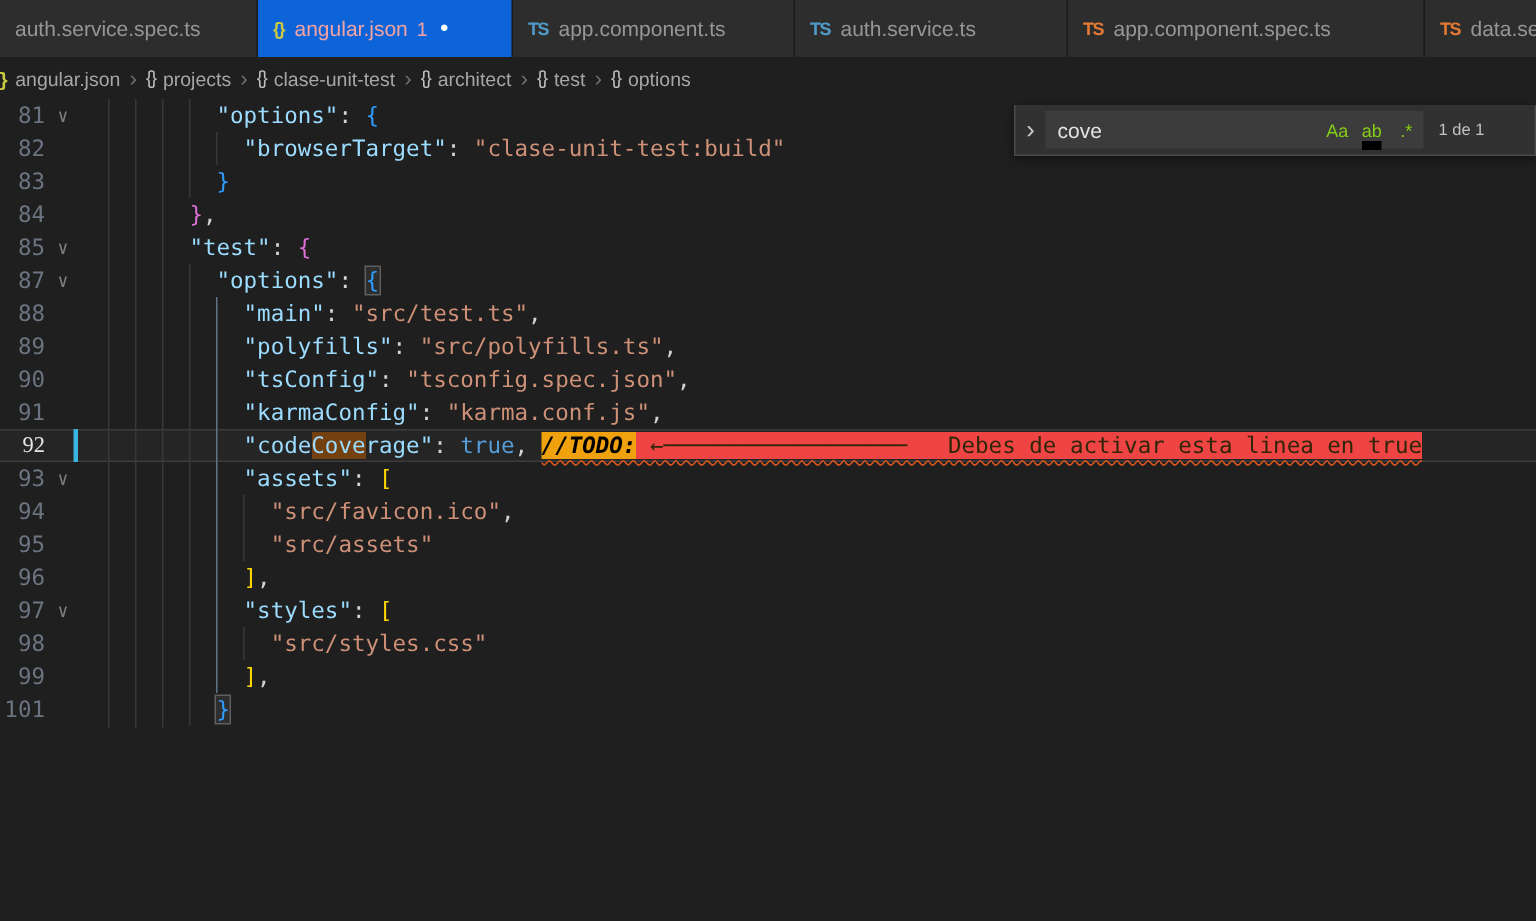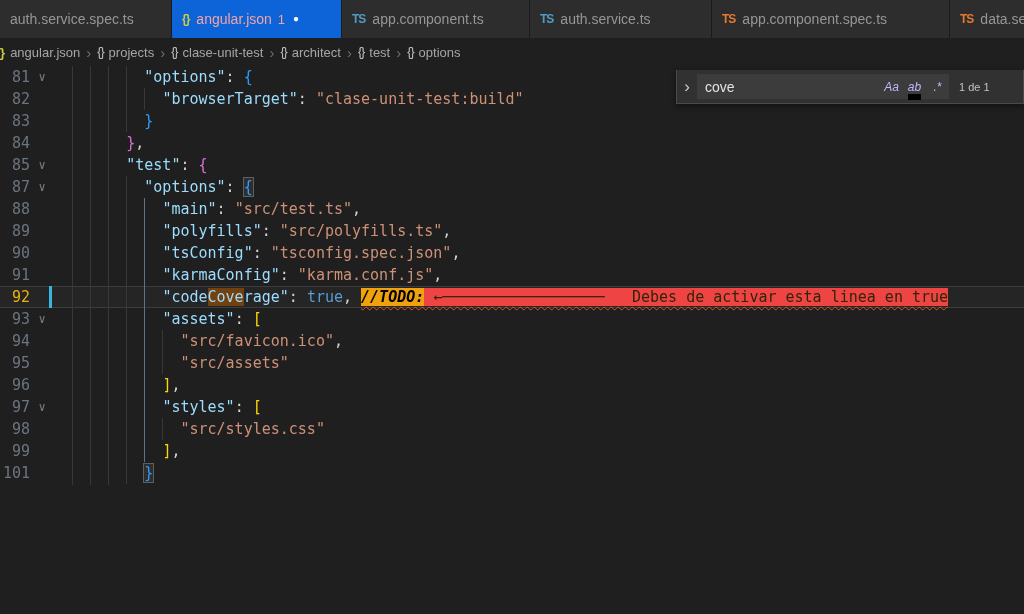--- a/index.html
+++ b/index.html
@@ -23,21 +23,21 @@
   .bc-sep{color:#6f6f6f;margin:0 6px;font-size:15px;}
   .bc-objicon{color:#c2c2c2;margin-right:5px;letter-spacing:-1px;font-size:12.5px;}
   .bc-label{cursor:pointer;}
 
   
   .editor{position:absolute;top:66px;left:0;right:0;bottom:0;overflow:hidden;
           font-family:"DejaVu Sans Mono",monospace;font-size:15px;line-height:22px;}
   .row{position:relative;height:22px;display:flex;}
   .row.current{background:#252525;box-shadow:inset 0 1px 0 #3c3c3c, inset 0 -1px 0 #3c3c3c;}
   .ln{flex:none;width:30px;text-align:right;color:#6b7480;user-select:none;cursor:pointer;}
-  .row.current .ln{color:#eab308;}
+  .row.current .ln{color:#e5e5e5;font-family:Liberation Serif, serif;}
   .fold{flex:none;width:24px;text-align:center;color:#7d7d7d;font-size:12px;cursor:pointer;}
   .code{flex:1;position:relative;white-space:pre;cursor:text;}
   .guide{position:absolute;top:0;bottom:0;width:1px;background:#383838;}
   .guide.active{background:#5e7486;}
   .modbar{position:absolute;left:49px;top:0;width:3px;height:22px;background:#38b6e0;}
 
   .tk.k{color:#9CDCFE;}
   .tk.s{color:#CE9178;}
   .tk.p{color:#d4d4d4;}
   .tk.b{color:#569CD6;}
@@ -52,21 +52,21 @@
          text-decoration:underline wavy #d9541e 1px;text-underline-offset:4px;}
 
   
   .find{position:absolute;top:70px;left:676px;width:348px;height:34px;z-index:10;
         background:#313131;border:1px solid #4a4a4a;border-top:none;box-sizing:border-box;
         display:flex;align-items:center;box-shadow:0 2px 6px rgba(0,0,0,.45);}
   .find-toggle{flex:none;width:20px;text-align:center;color:#cccccc;font-size:17px;cursor:pointer;user-select:none;}
   .find-input{flex:none;width:252px;height:25px;background:#3c3c3c;display:flex;align-items:center;
               padding-left:8px;box-sizing:border-box;cursor:text;}
   .find-query{flex:1;color:#e3e3e3;font-size:14px;}
-  .opt{flex:none;width:23px;text-align:center;color:#c4b5fd;font-size:12px;cursor:pointer;user-select:none;font-style:italic;}
+  .opt{flex:none;width:23px;text-align:center;color:#84cc16;font-size:12px;cursor:pointer;user-select:none;}
   .opt.ww .u{border-bottom:6px solid #000000;}
   .find-count{margin-left:10px;color:#c2c2c2;font-size:11px;}
 </style>
 </head>
 <body>
 
 <div class="window">
   <div class="tabbar" id="tabbar">
       <div class="tab" style="width: 172px;">
         <span class="tablabel">auth.service.spec.ts</span>

